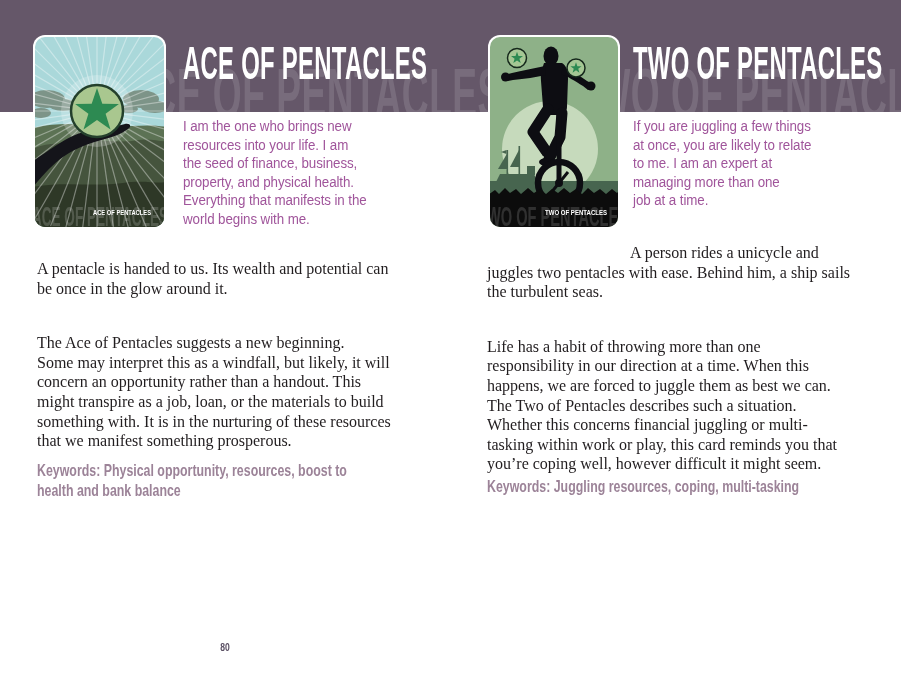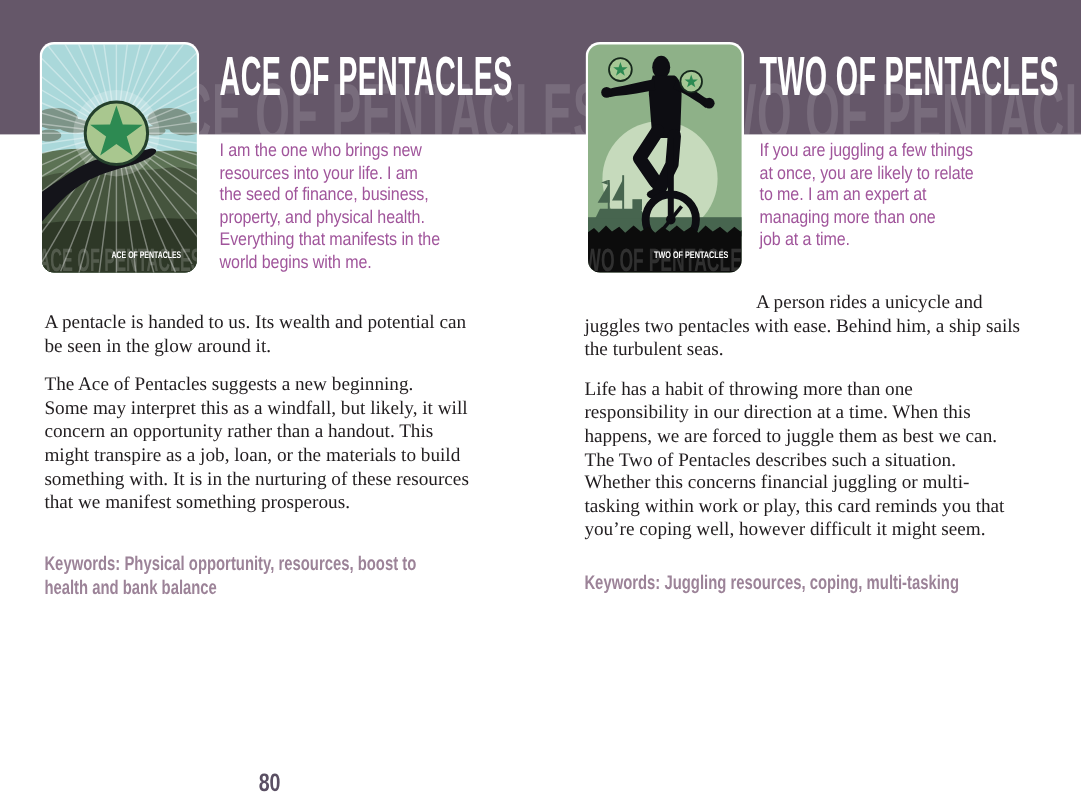--- a/index.html
+++ b/index.html
@@ -36,36 +36,36 @@
     letter-spacing:-0.1px;
   }
   .intro-left{left:183px;}
   .intro-right{left:633px;}
   
   .body{
     position:absolute;width:460px;font-family:"Liberation Serif",serif;
     font-size:16px;line-height:19.6px;color:#211d1f;
   }
   .body p{margin:0;white-space:pre-line;}
-  .body p + p{margin-top:13px;}
+  .body p + p{margin-top:35px;}
   .body-left{left:37px;top:259px;}
   .body-right{left:487px;top:243px;}
   .body-right p.indent-first{text-indent:143px;}
   
   .keywords{
     position:absolute;width:560px;margin:0;font-size:16.5px;font-weight:700;
     line-height:20px;color:#9c8398;white-space:pre-line;
     transform:scaleX(0.75);transform-origin:left top;
   }
   .keywords-left{left:37px;top:460px;}
   .keywords-right{left:487px;top:476px;}
   
   .pagenum{
     position:absolute;top:641px;width:450px;text-align:center;
-    font-size:21px;font-weight:700;color:#5a4f63;
+    font-size:11px;font-weight:700;color:#5a4f63;
   }
   .pagenum span{display:inline-block;transform:scaleX(0.78);}
   .pagenum-left{left:0;}
   .pagenum-right{left:451px;}
   
   .card text{font-family:"Liberation Sans",sans-serif;font-weight:700;}
 </style>
 </head>
 <body>
 
@@ -199,21 +199,21 @@
 
   <h1 class="title title-left">ACE OF PENTACLES</h1>
   <p class="intro intro-left">I am the one who brings new
 resources into your life. I am
 the seed of finance, business,
 property, and physical health.
 Everything that manifests in the
 world begins with me.</p>
   <div class="body body-left">
     <p>A pentacle is handed to us. Its wealth and potential can
-be seen in the glow around it.</p>
+be once in the glow around it.</p>
     <p>The Ace of Pentacles suggests a new beginning.
 Some may interpret this as a windfall, but likely, it will
 concern an opportunity rather than a handout. This
 might transpire as a job, loan, or the materials to build
 something with. It is in the nurturing of these resources
 that we manifest something prosperous.</p>
   </div>
   <p class="keywords keywords-left">Keywords: Physical opportunity, resources, boost to
 health and bank balance</p>
   <div class="pagenum pagenum-left">

